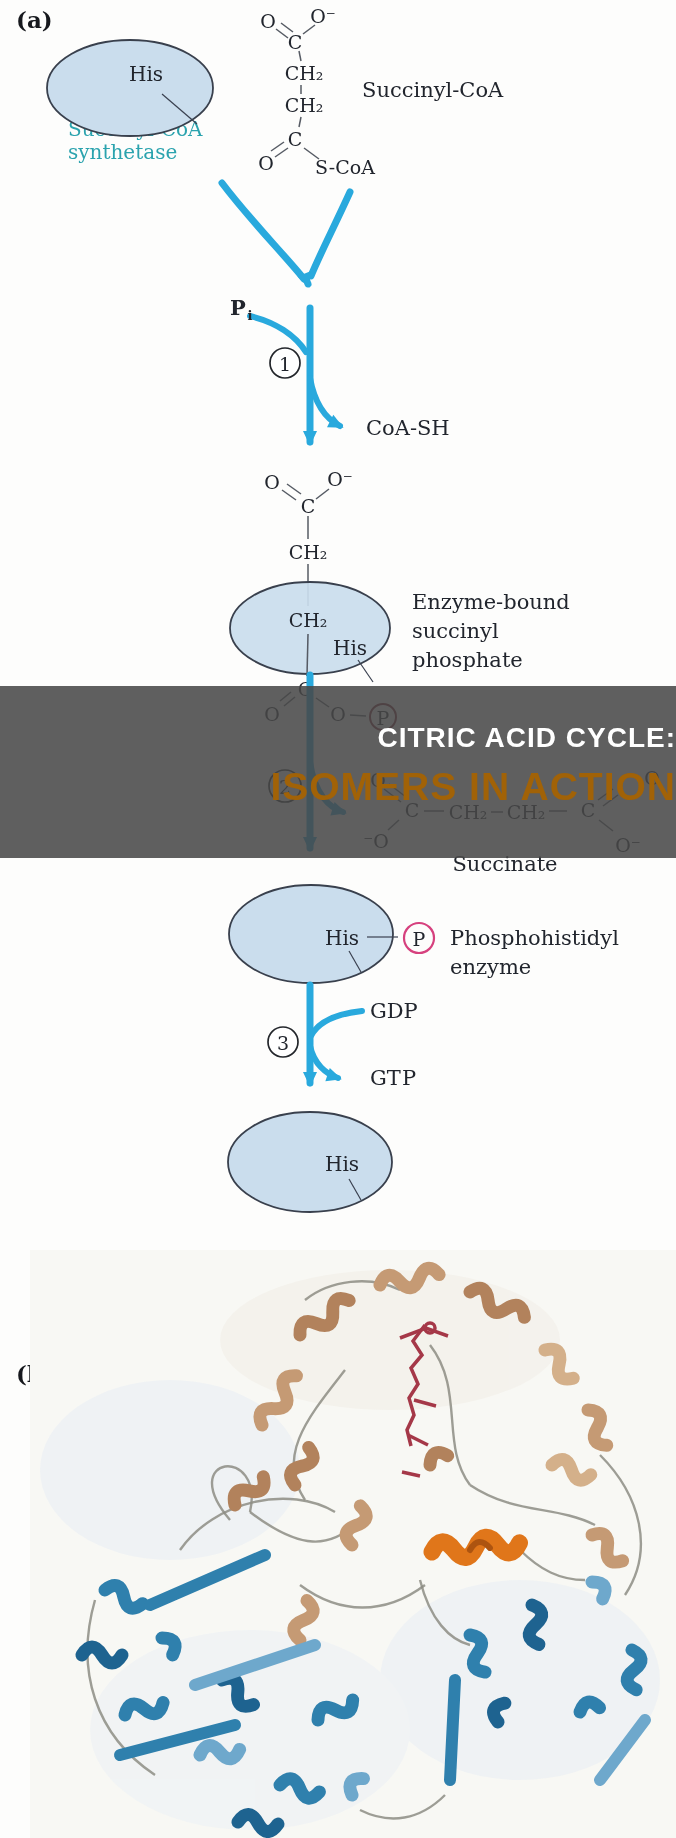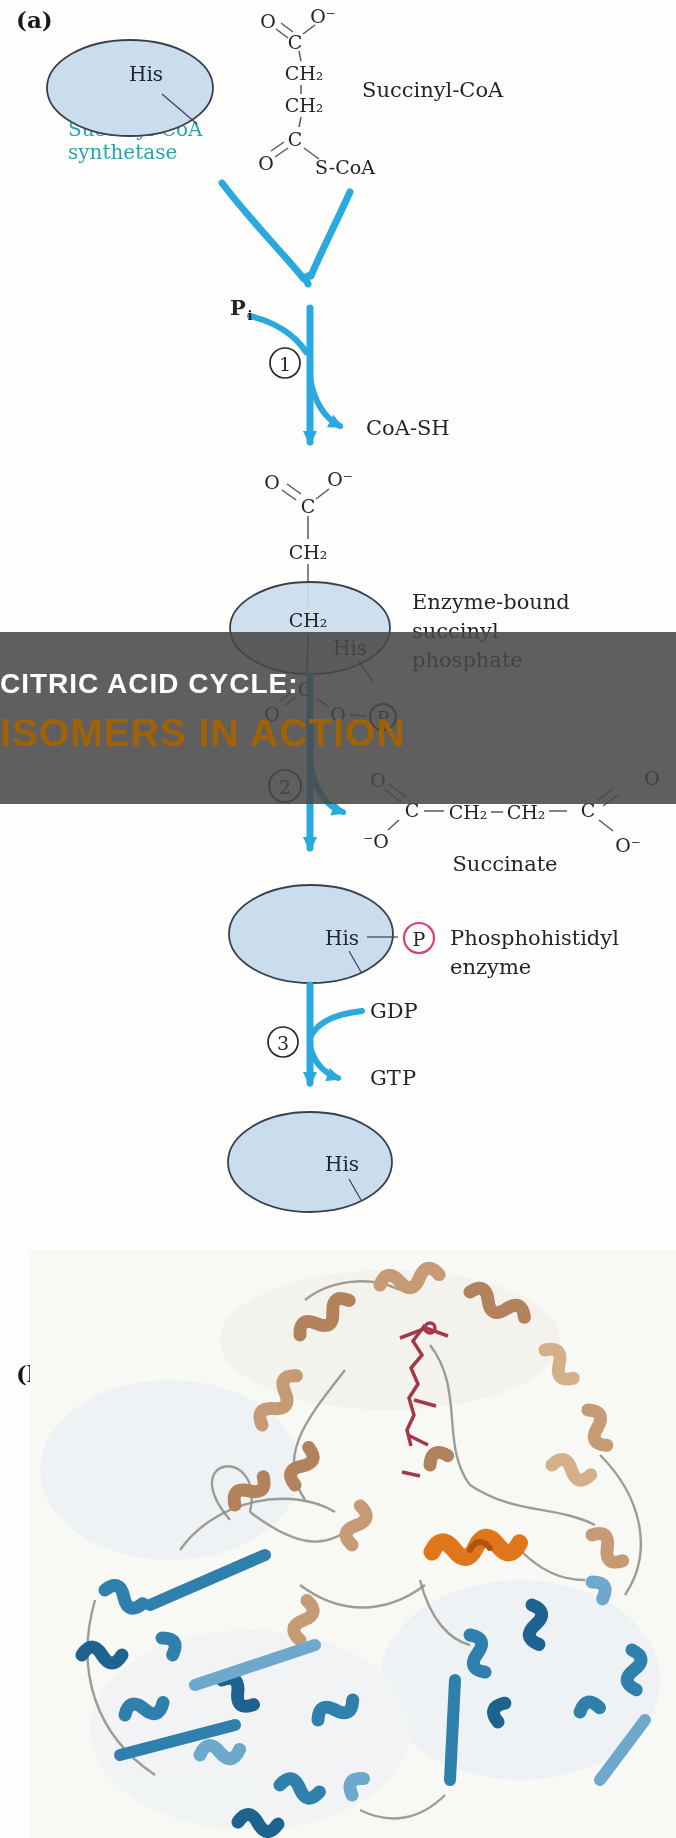--- a/index.html
+++ b/index.html
@@ -17,22 +17,22 @@
   .ell{fill:#cadded;stroke:#39404d;stroke-width:1.8;}
   .arrow{stroke:#29a9dd;stroke-width:7;fill:none;stroke-linecap:round;}
   .arrow6{stroke:#29a9dd;stroke-width:6;fill:none;stroke-linecap:round;}
   .circ{fill:#ffffff;stroke:#23262b;stroke-width:1.7;}
   .pcirc-pink{fill:none;stroke:#d6417e;stroke-width:2.2;}
   .pcirc-dark{fill:none;stroke:#7d2331;stroke-width:2;}
   .panel-label{position:absolute;font-weight:bold;font-size:23px;color:#16181d;
                font-family:"DejaVu Serif","Liberation Serif",serif;}
   .enzyme-name{position:absolute;left:68px;top:118px;line-height:23px;font-size:20px;
                color:#2ba3ae;font-family:"DejaVu Serif","Liberation Serif",serif;}
-  .banner{position:absolute;left:0;top:632px;width:676px;height:172px;
-          background:rgba(71,71,71,0.87);text-align:left;}
+  .banner{position:absolute;left:0;top:686px;width:676px;height:172px;
+          background:rgba(71,71,71,0.87);text-align:right;}
   .banner-l1{margin-top:36px;font-family:"Liberation Sans","DejaVu Sans",sans-serif;
              font-weight:700;font-size:28px;letter-spacing:1px;color:#ffffff;}
   .banner-l2{margin-top:11px;font-family:"Liberation Sans","DejaVu Sans",sans-serif;
              font-weight:700;font-size:39px;letter-spacing:1px;color:#a16207;}
   .ribbon{fill:none;stroke-linecap:round;}
   .loop{fill:none;stroke:#8d8d84;stroke-width:2.4;opacity:.85;}
 </style>
 </head>
 <body>
 

